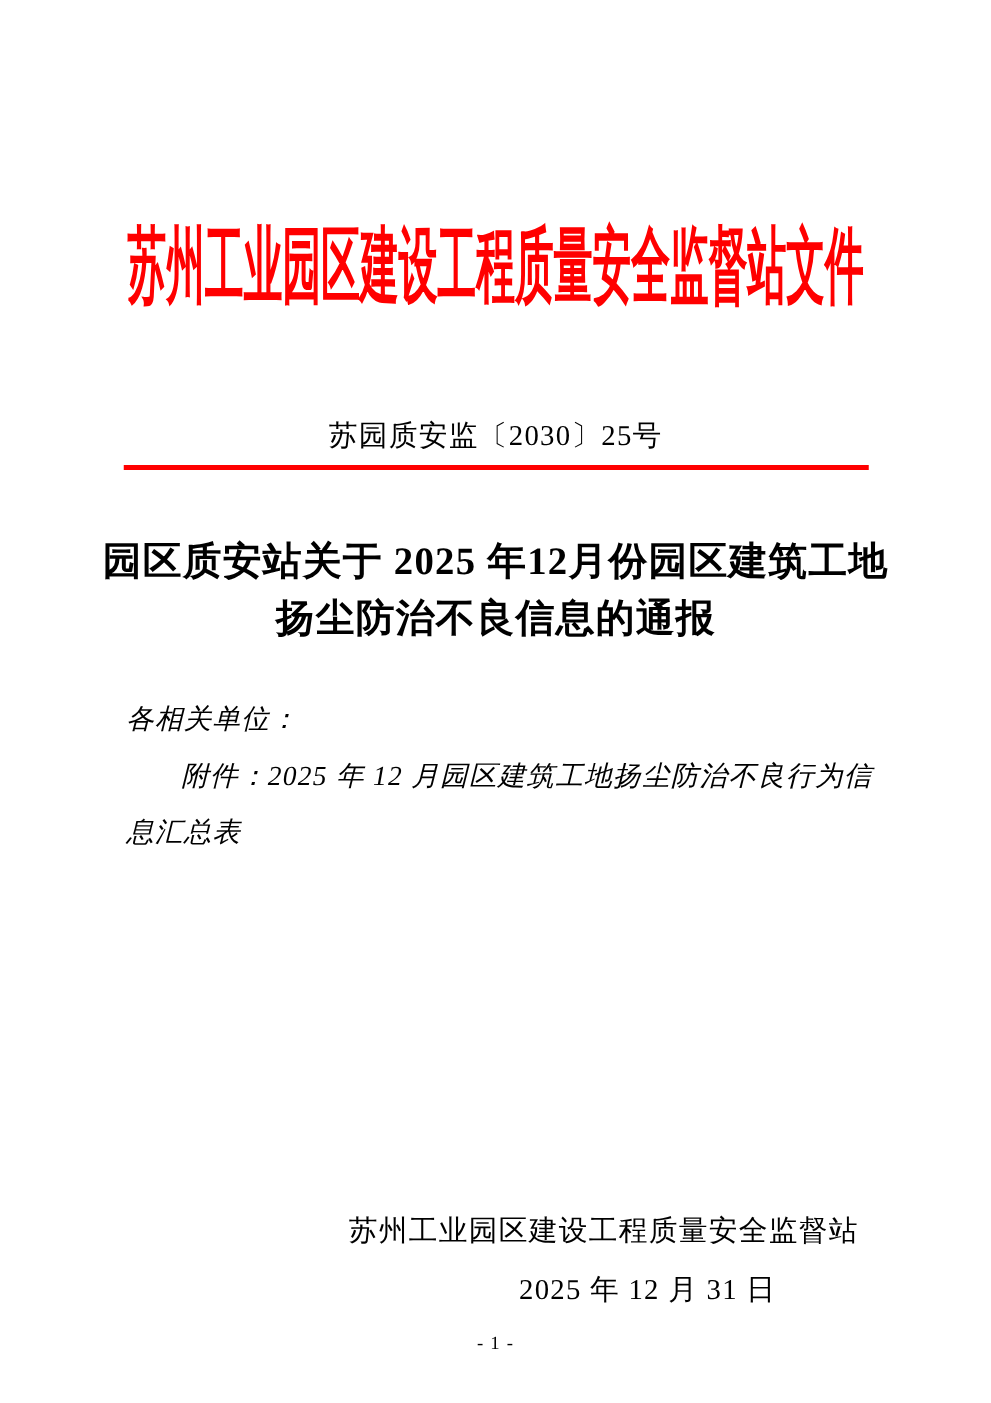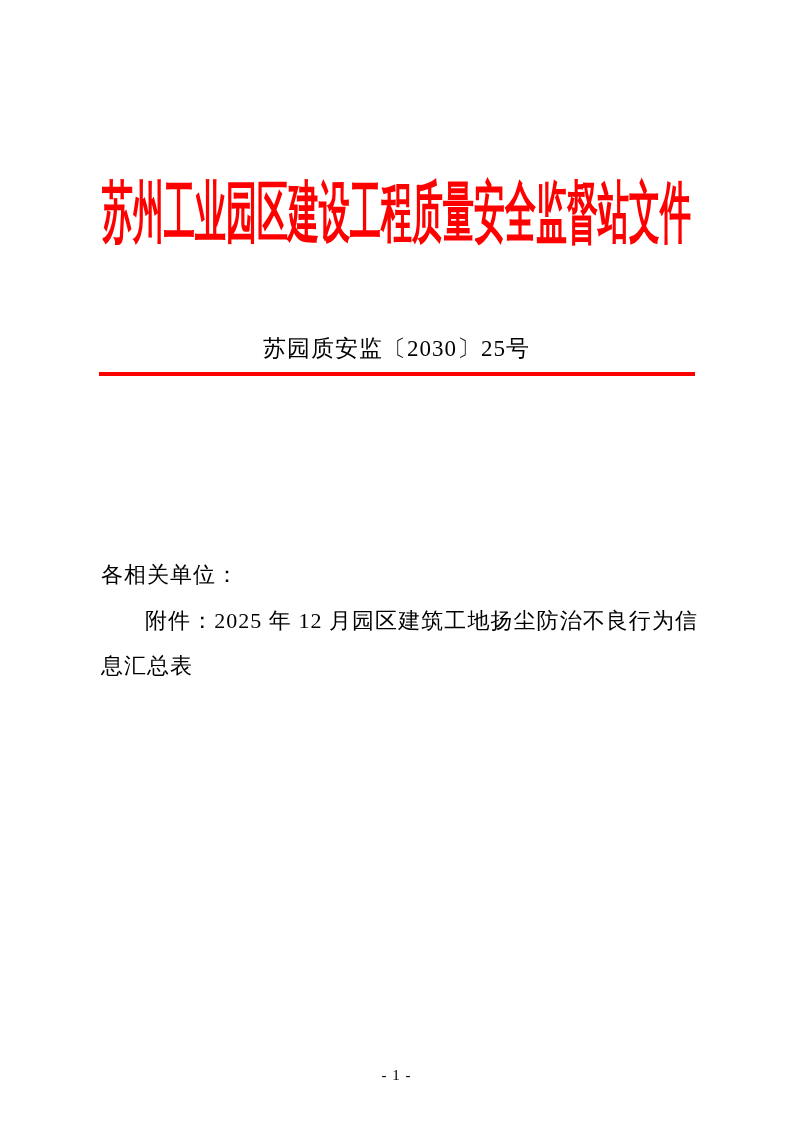--- a/index.html
+++ b/index.html
@@ -60,20 +60,21 @@
   }
   .body-text {
     position: absolute;
     top: 536px;
     left: 101px;
     width: 597px;
     font-size: 22px;
     line-height: 45.5px;
     text-align: justify;
     letter-spacing: 1px;
+    font-style: italic;
   }
   .body-text .para { text-indent: 2em; }
   .signature-org {
     position: absolute;
     top: 953px;
     right: 106px;
     font-size: 23px;
     line-height: 32px;
     letter-spacing: 1px;
   }
@@ -100,23 +101,29 @@
 <body>
 
 <div class="page">
 
   <div class="org-title">苏州工业园区建设工程质量安全监督站文件</div>
 
   <div class="doc-number">苏园质安监〔2030〕25号</div>
 
   <div class="red-line"></div>
 
+  <div class="doc-title">
+    <div>园区质安站关于 2025 年12月份园区建筑工地</div>
+    <div>扬尘防治不良信息的通报</div>
+  </div>
 
   <div class="body-text">
     <div class="salutation">各相关单位：</div>
     <div class="para">附件：2025 年 12 月园区建筑工地扬尘防治不良行为信息汇总表</div>
   </div>
 
+  <div class="signature-org">苏州工业园区建设工程质量安全监督站</div>
 
+  <div class="signature-date">2025 年 12 月 31 日</div>
 
   <div class="page-number">- 1 -</div>
 
 </div>
 
 </body></html>

